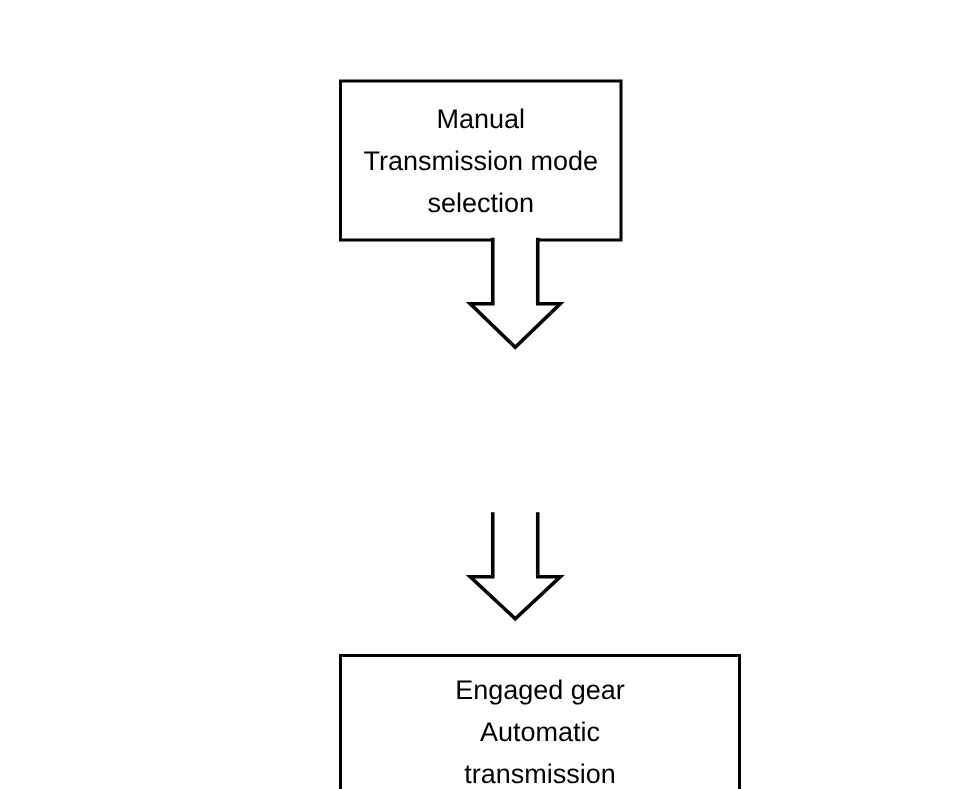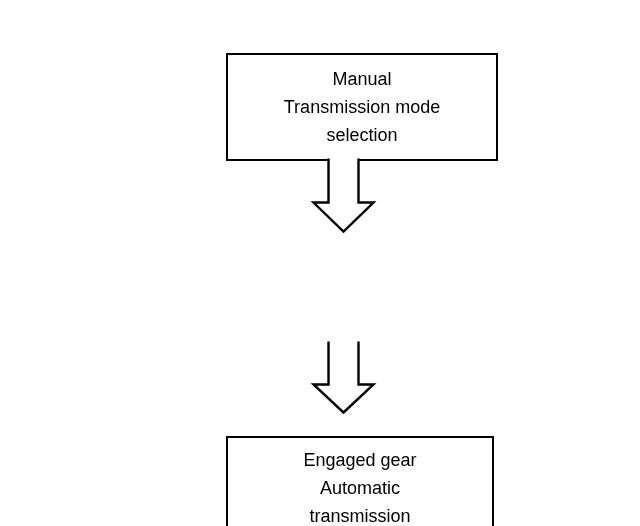--- a/index.html
+++ b/index.html
@@ -40,21 +40,21 @@
     line-height: 28px;
     font-family: "Liberation Sans", sans-serif;
     white-space: pre-line;
     letter-spacing: 0px;
   }
 
   
   #box-manual-mode {
     left: 226px;
     top: 53px;
-    width: 272px;
+    width: 189px;
     height: 108px;
   }
 
   
   #box-etc {
     left: 226px;
     top: 231px;
     width: 231px;
     height: 112px;
   }

